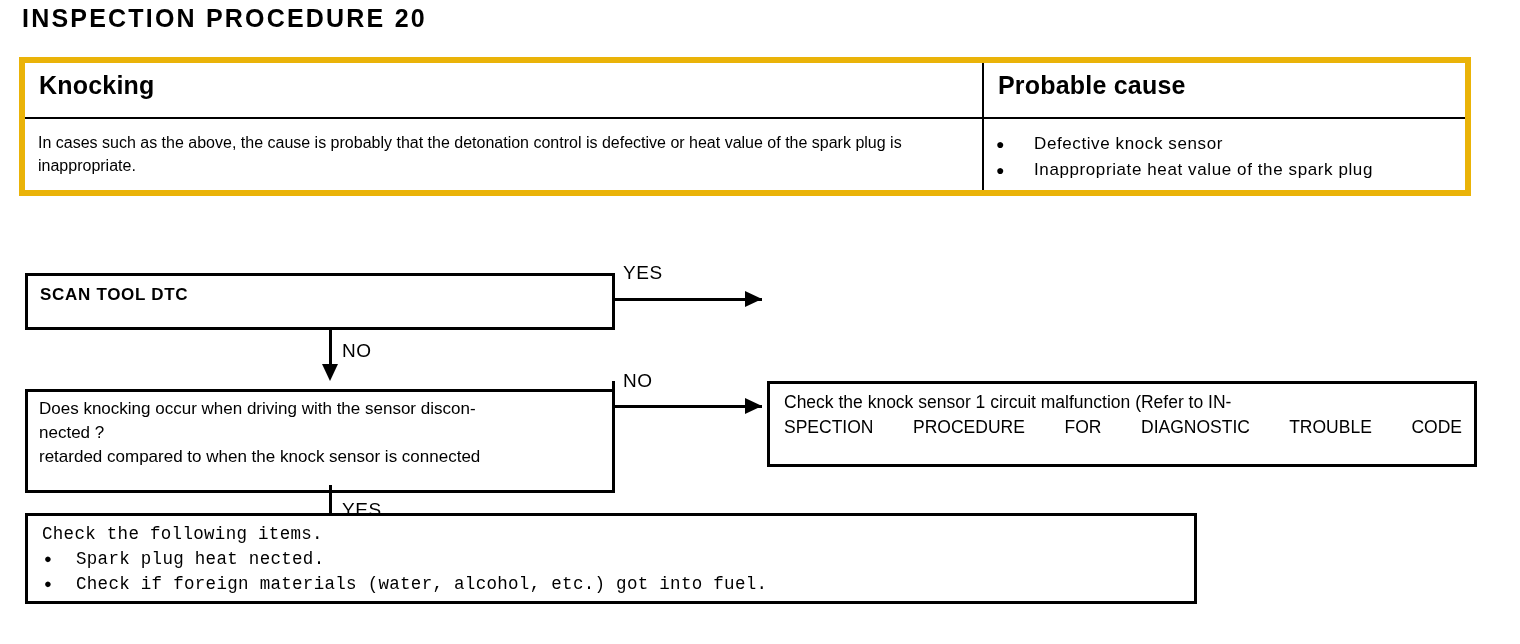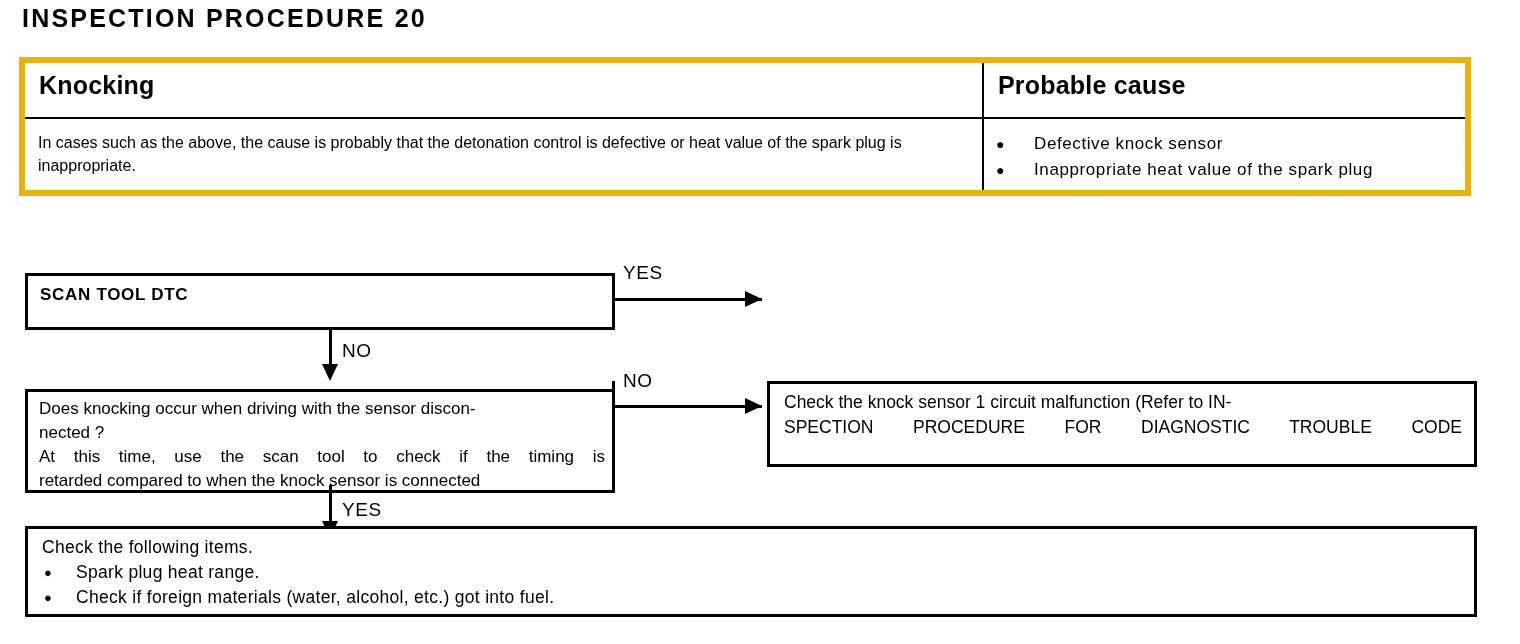--- a/index.html
+++ b/index.html
@@ -199,23 +199,24 @@
     left: 14px;
     top: 6px;
     width: 678px;
     font-size: 17.5px;
     line-height: 25px;
   }
 
   
   #box-check-items {
     left: 25px;
-    top: 526px;
-    width: 1452px;
+    top: 513px;
+    width: 1172px;
     height: 91px;
+    font-family: Liberation Mono, monospace;
   }
   #box-check-items .ftext {
     left: 14px;
     top: 6px;
     width: 1400px;
     font-size: 17.5px;
     line-height: 25px;
     letter-spacing: 0.3px;
   }
   #box-check-items ul {
@@ -322,21 +323,20 @@
     <div class="branch-label" style="left:623px; top:262px;">YES</div>
 
     <div class="vline" style="left:329px; top:330px; height:38px;"></div>
     <div class="arrow-down" style="left:322px; top:364px;"></div>
     <div class="branch-label" style="left:342px; top:340px;">NO</div>
 
     <div class="fbox" id="box-knock-question">
       <div class="ftext">
         <div class="nline">Does knocking occur when driving with the sensor discon-</div>
         <div class="nline">nected ?</div>
-        <div class="jline">At this time, use the scan tool to check if the timing is</div>
         <div class="nline">retarded compared to when the knock sensor is connected</div>
       </div>
     </div>
 
     <div class="vline" style="left:612px; top:381px; height:104px;"></div>
     <div class="hline" style="left:612px; top:405px; width:150px;"></div>
     <div class="arrow-right" style="left:745px; top:398px;"></div>
     <div class="branch-label" style="left:623px; top:370px;">NO</div>
 
     <div class="vline" style="left:329px; top:485px; height:38px;"></div>
@@ -350,21 +350,21 @@
         <div class="jline">SPECTION PROCEDURE FOR DIAGNOSTIC TROUBLE CODE</div>
       </div>
     </div>
 
     <div class="fbox" id="box-check-items">
       <div class="ftext">
         <div class="nline">Check the following items.</div>
         <ul>
           <li>
             <span class="bullet">●</span>
-            <span>Spark plug heat range.</span>
+            <span>Spark plug heat nected.</span>
           </li>
           <li>
             <span class="bullet">●</span>
             <span>Check if foreign materials (water, alcohol, etc.) got into fuel.</span>
           </li>
         </ul>
       </div>
     </div>
 
   </div>

